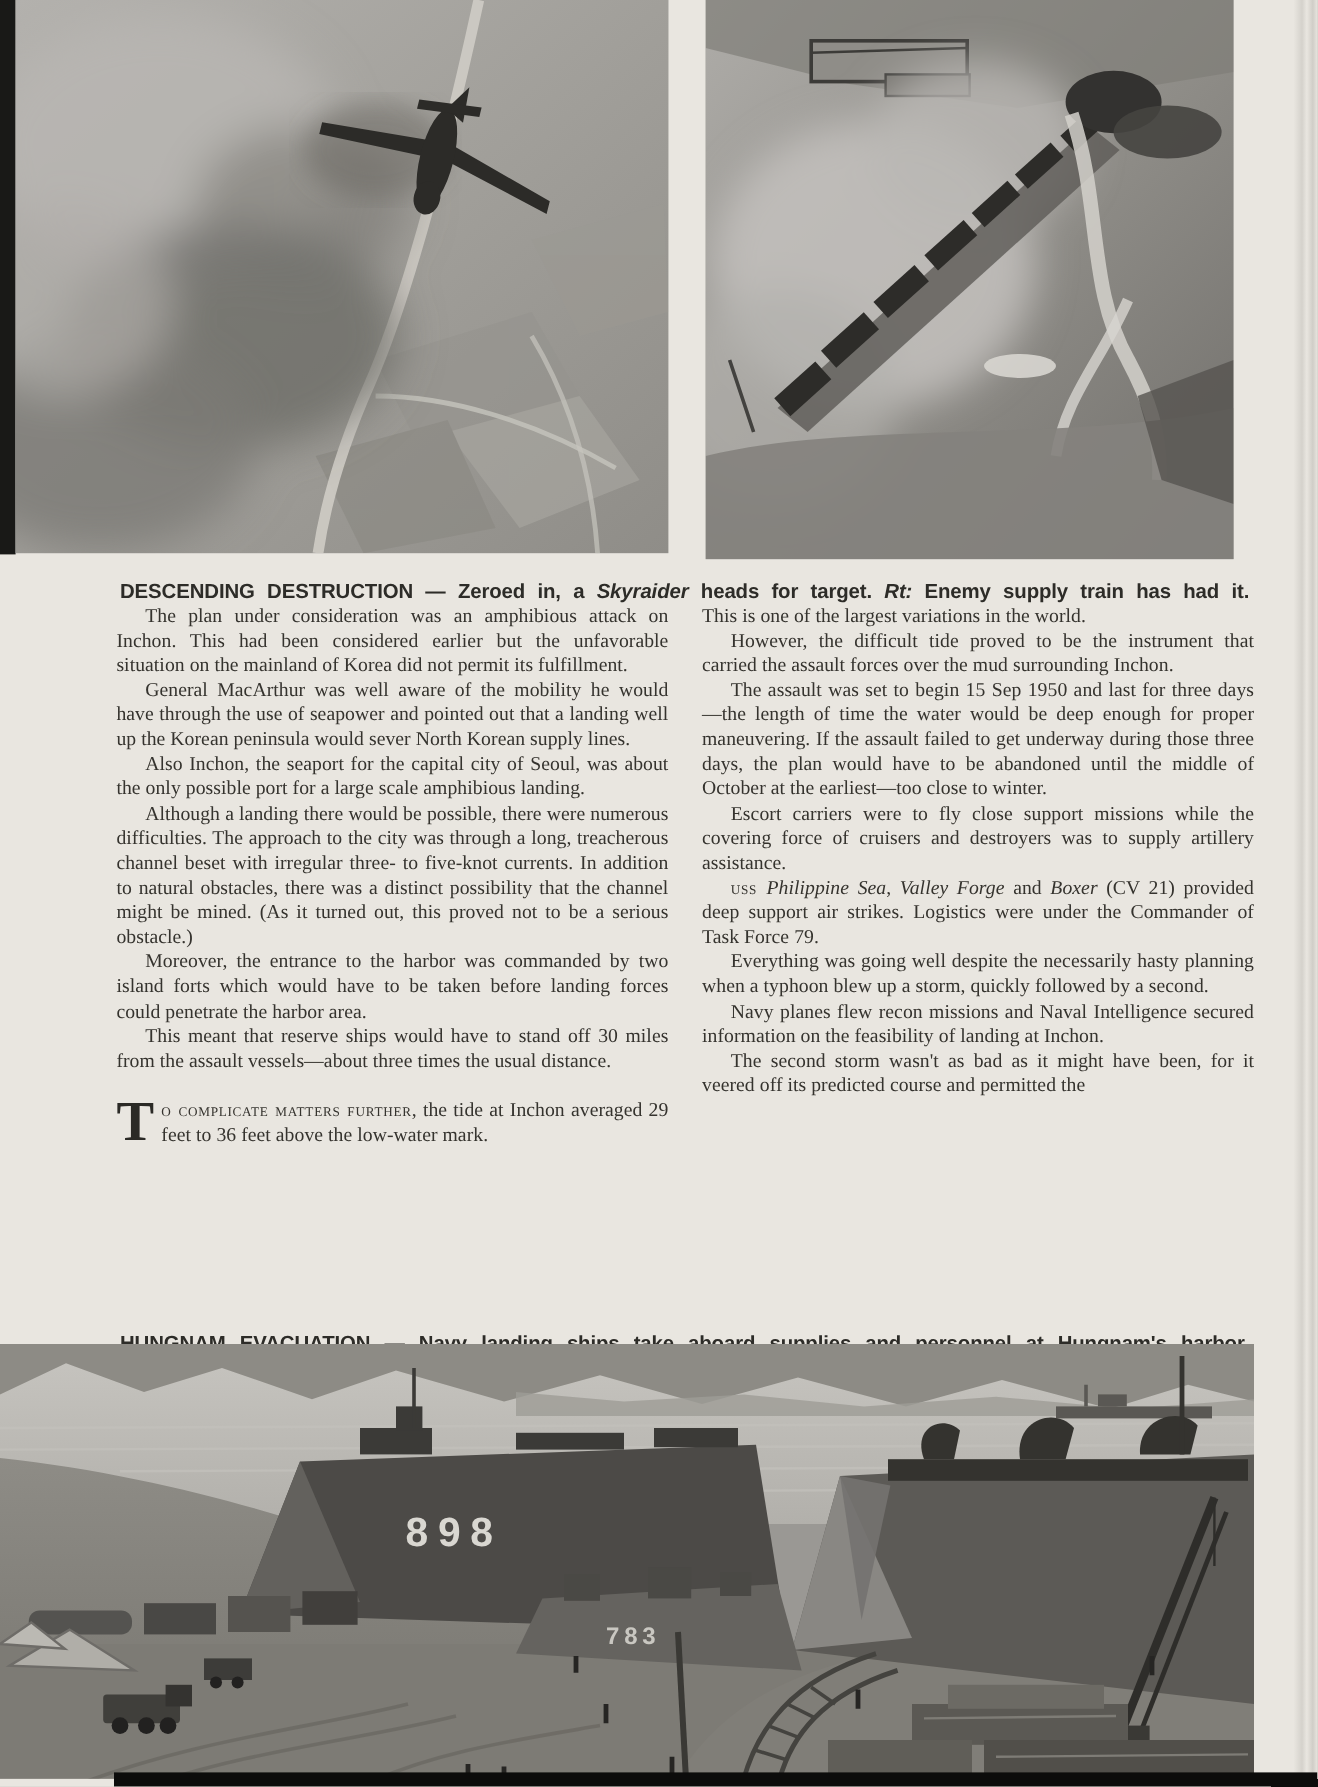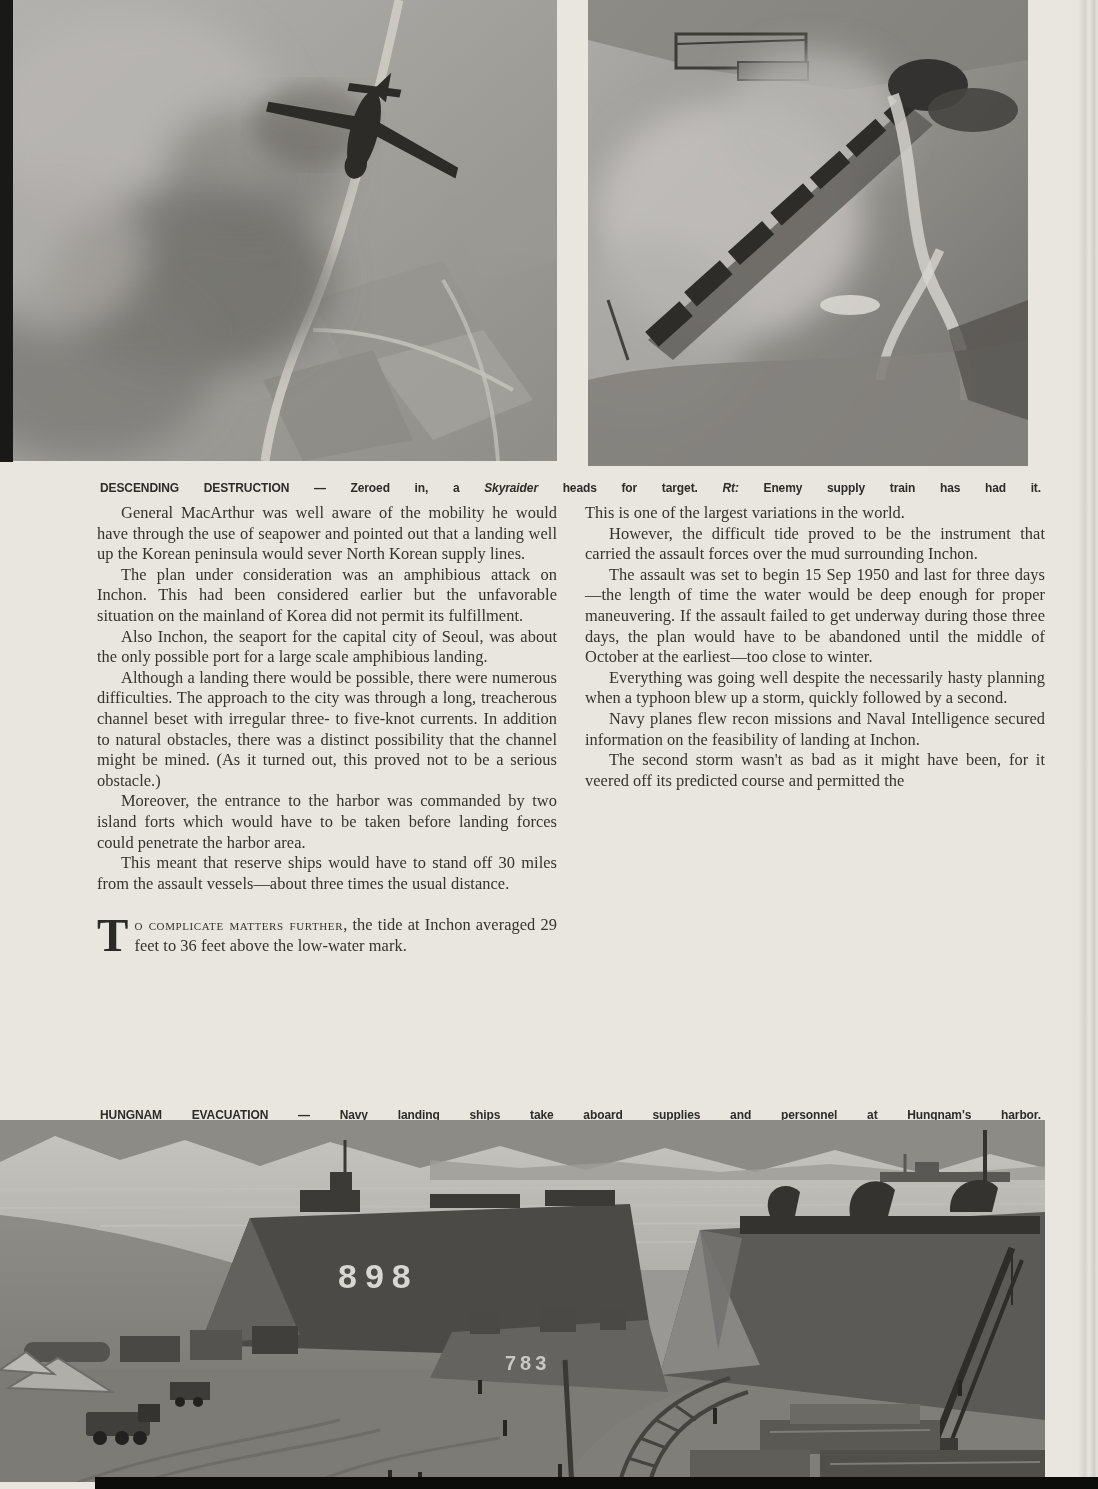--- a/index.html
+++ b/index.html
@@ -12,21 +12,21 @@
   
   .photo{position:absolute;overflow:hidden;background:#9a9894;}
   .photo svg{display:block;}
   #edge-sliver{left:0;top:0;width:13px;height:462px;background:#191917;}
   #right-edge{right:0;top:0;width:20px;height:1489px;
     background:linear-gradient(90deg,rgba(0,0,0,0) 0%,rgba(120,118,112,.18) 35%,rgba(0,0,0,0) 55%,rgba(120,118,112,.22) 80%,rgba(0,0,0,0) 100%);}
   #bottom-bar{left:95px;top:1477px;width:1003px;height:12px;background:#0c0c0b;}
   
   .caption{
     position:absolute;font-family:"Liberation Sans",sans-serif;
-    font-weight:700;font-size:12px;line-height:20px;color:#2d2c28;
+    font-weight:700;font-size:17px;line-height:20px;color:#2d2c28;
     text-align:justify;text-align-last:justify;letter-spacing:-0.1px;word-spacing:2px;
   }
   .caption .ital{font-style:italic;}
   
   #article{
     position:absolute;left:97px;top:503px;width:948px;height:580px;
     display:flex;gap:28px;
   }
   .col{width:460px;}
   .col p{
@@ -150,34 +150,38 @@
       <polygon points="360,330 440,300 440,420 380,400" fill="#565450" opacity="0.8"></polygon>
     </svg>
   </div>
 
   <p class="caption" style="left:100px;top:466px;width:941px;">
     <span>DESCENDING DESTRUCTION</span><span> — </span><span>Zeroed in, a </span><span class="ital">Skyraider</span><span> heads for target. </span><span class="ital">Rt:</span><span> Enemy supply train has had it.</span>
   </p>
 
   <div id="article">
     <div class="col">
+      <p>The plan under consideration was an amphibious attack on Inchon. This had been considered earlier but the unfavorable situation on the mainland of Korea did not permit its fulfillment.</p>
       <p>General MacArthur was well aware of the mobility he would have through the use of seapower and pointed out that a landing well up the Korean peninsula would sever North Korean supply lines.</p>
-      <p>The plan under consideration was an amphibious attack on Inchon. This had been considered earlier but the unfavorable situation on the mainland of Korea did not permit its fulfillment.</p>
       <p>Also Inchon, the seaport for the capital city of Seoul, was about the only possible port for a large scale amphibious landing.</p>
       <p>Although a landing there would be possible, there were numerous difficulties. The approach to the city was through a long, treacherous channel beset with irregular three- to five-knot currents. In addition to natural obstacles, there was a distinct possibility that the channel might be mined. (As it turned out, this proved not to be a serious obstacle.)</p>
       <p>Moreover, the entrance to the harbor was commanded by two island forts which would have to be taken before landing forces could penetrate the harbor area.</p>
       <p>This meant that reserve ships would have to stand off 30 miles from the assault vessels—about three times the usual distance.</p>
       <p class="noindent lead-space">
         <span class="dropcap">T</span><span class="smallcaps">o complicate matters further</span><span>, the tide at Inchon averaged 29 feet to 36 feet above the low-water mark.</span>
       </p>
     </div>
     <div class="col">
       <p class="noindent">This is one of the largest variations in the world.</p>
       <p>However, the difficult tide proved to be the instrument that carried the assault forces over the mud surrounding Inchon.</p>
       <p>The assault was set to begin 15 Sep 1950 and last for three days—the length of time the water would be deep enough for proper maneuvering. If the assault failed to get underway during those three days, the plan would have to be abandoned until the middle of October at the earliest—too close to winter.</p>
+      <p>Escort carriers were to fly close support missions while the covering force of cruisers and destroyers was to supply artillery assistance.</p>
+      <p>
+        <span class="smallcaps">uss </span><span class="ship">Philippine Sea</span><span>, </span><span class="ship">Valley Forge</span><span> and </span><span class="ship">Boxer</span><span> (CV 21) provided deep support air strikes. Logistics were under the Commander of Task Force 79.</span>
+      </p>
       <p>Everything was going well despite the necessarily hasty planning when a typhoon blew up a storm, quickly followed by a second.</p>
       <p>Navy planes flew recon missions and Naval Intelligence secured information on the feasibility of landing at Inchon.</p>
       <p>The second storm wasn't as bad as it might have been, for it veered off its predicted course and permitted the</p>
     </div>
   </div>
 
   <p class="caption" style="left:100px;top:1093px;width:941px;">
     <span>HUNGNAM EVACUATION</span><span> — </span><span>Navy landing ships take aboard supplies and personnel at Hungnam's harbor.</span>
   </p>
 

